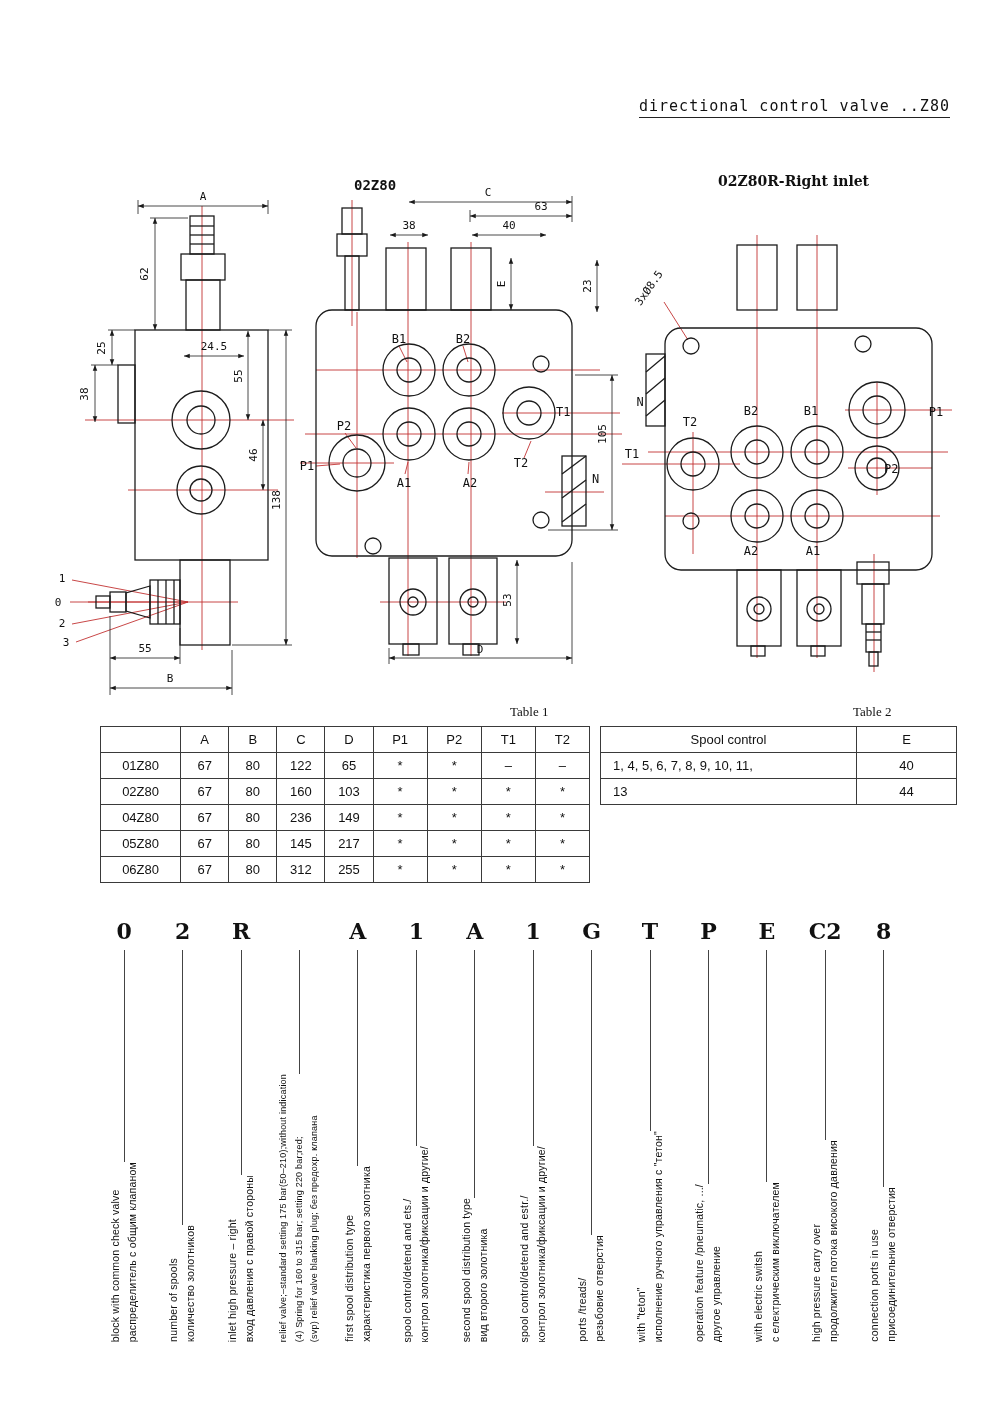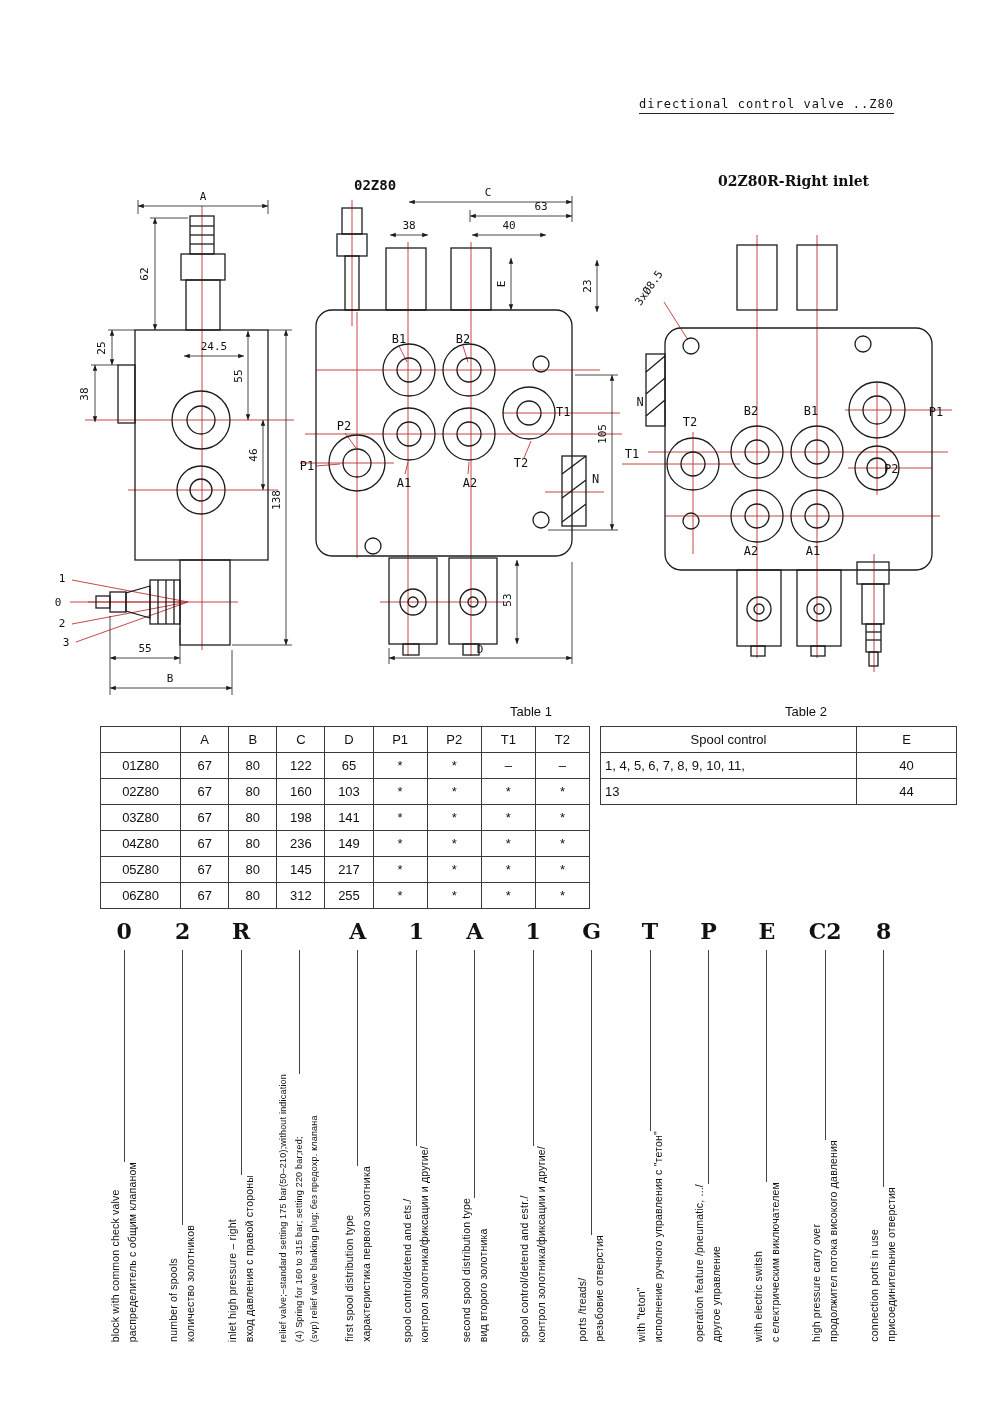--- a/index.html
+++ b/index.html
@@ -1,34 +1,34 @@
 <!DOCTYPE html>
 <html><head>
 <meta charset="utf-8">
 <style>
   html,body{margin:0;padding:0}
   body{width:1000px;height:1415px;position:relative;background:#fff;font-family:"Liberation Sans",sans-serif;color:#1a1a1a;overflow:hidden}
   .sheet{position:absolute;inset:0;background:#fff}
-  .title{position:absolute;top:97px;left:639px;font-family:"DejaVu Sans Mono",monospace;font-size:12px;letter-spacing:1px;color:#111;padding-bottom:2px;border-bottom:1.2px solid #222;white-space:nowrap}
+  .title{position:absolute;top:97px;left:639px;font-family:"DejaVu Sans Mono",monospace;font-size:15px;letter-spacing:1px;color:#111;padding-bottom:2px;border-bottom:1.2px solid #222;white-space:nowrap}
   .drawings{position:absolute;top:150px;left:0;width:1000px;height:565px}
   .ol rect,.ol circle,.ol path,.ol line{fill:none;stroke:#1c1c1c;stroke-width:1.3}
   .thin line{stroke:#1c1c1c;stroke-width:0.8;fill:none}
   .red line{stroke:#c23232;stroke-width:0.9}
   .dim text,text.dim{font-family:"DejaVu Sans Mono",monospace;font-size:11px;fill:#111}
   .plbl text{font-family:"DejaVu Sans Mono",monospace;font-size:12px;fill:#111}
   .vtitle{font-family:"DejaVu Sans Mono",monospace;font-size:14px;font-weight:bold;fill:#111}
   .vtitle-serif{font-family:"DejaVu Serif",serif;font-size:14px;font-weight:bold;fill:#111}
-  .tbl-caption{position:absolute;font-family:Liberation Sans, sans-serif;font-size:13px;color:#111}
+  .tbl-caption{position:absolute;font-family:Liberation Serif, serif;font-size:13px;color:#111}
   .cap1{left:510px;top:704px}
-  .cap2{left:785px;top:704px}
+  .cap2{left:853px;top:704px}
   table.tbl{position:absolute;border-collapse:collapse;table-layout:fixed;font-size:13px;color:#111}
   .tbl th,.tbl td{border:1px solid #3a3a3a;height:25px;text-align:center;font-weight:normal;padding:0 4px;overflow:hidden;white-space:nowrap}
   .tbl1{left:100px;top:726px;width:490px}
   .tbl2{left:600px;top:726px;width:356px}
-  .tbl2 td:first-child{text-align:left;padding-left:4px}
+  .tbl2 td:first-child{text-align:left;padding-left:12px}
   .ordering{position:absolute;left:95px;top:916px;width:818px;height:426px;display:flex}
   .ord-col{flex:1 1 0;display:flex;flex-direction:column;align-items:center;min-width:0}
   .ord-code{height:34px;font-family:"DejaVu Serif",serif;font-size:22px;font-weight:bold;line-height:30px;white-space:nowrap;color:#111}
   .ord-line{flex:1 1 auto;width:1px;background:#444;min-height:8px}
   .ord-text{flex:0 0 auto;writing-mode:vertical-rl;transform:rotate(180deg);font-size:10.5px;line-height:1.45;white-space:nowrap;letter-spacing:0.2px;color:#111}
   .ord-text div{padding:0 1px}
   .ord-col-small .ord-text{font-size:9px;line-height:1.5}
 </style>
 </head>
 <body>
@@ -327,31 +327,20 @@
           <td>67</td>
           <td>80</td>
           <td>160</td>
           <td>103</td>
           <td>*</td>
           <td>*</td>
           <td>*</td>
           <td>*</td>
         </tr>
         <tr>
-          <td>03Z80</td>
-          <td>67</td>
-          <td>80</td>
-          <td>198</td>
-          <td>141</td>
-          <td>*</td>
-          <td>*</td>
-          <td>*</td>
-          <td>*</td>
-        </tr>
-        <tr>
           <td>04Z80</td>
           <td>67</td>
           <td>80</td>
           <td>236</td>
           <td>149</td>
           <td>*</td>
           <td>*</td>
           <td>*</td>
           <td>*</td>
         </tr>

